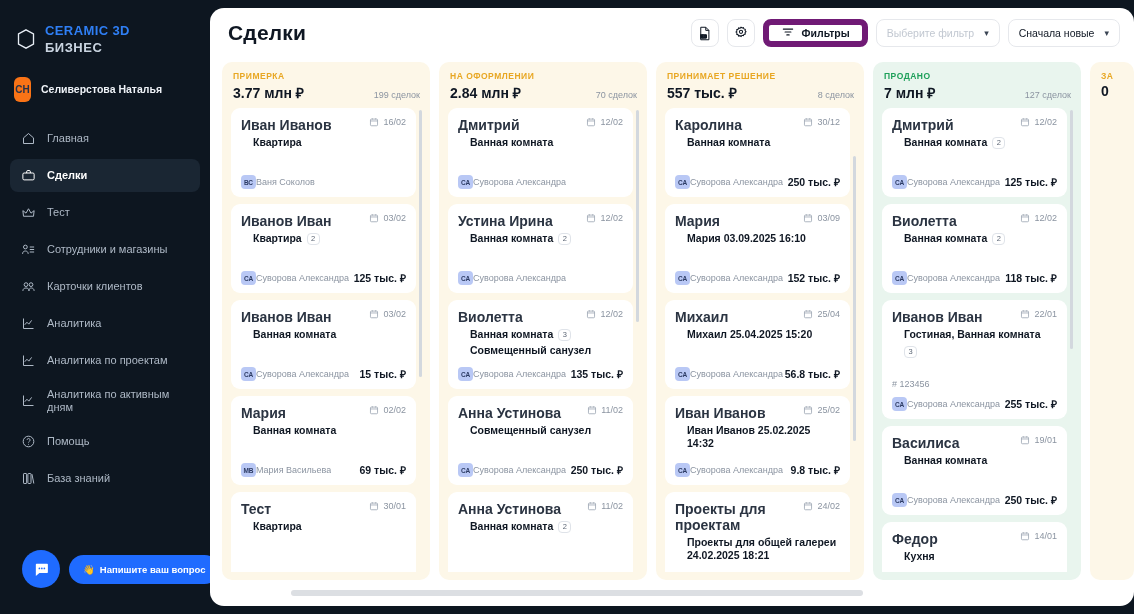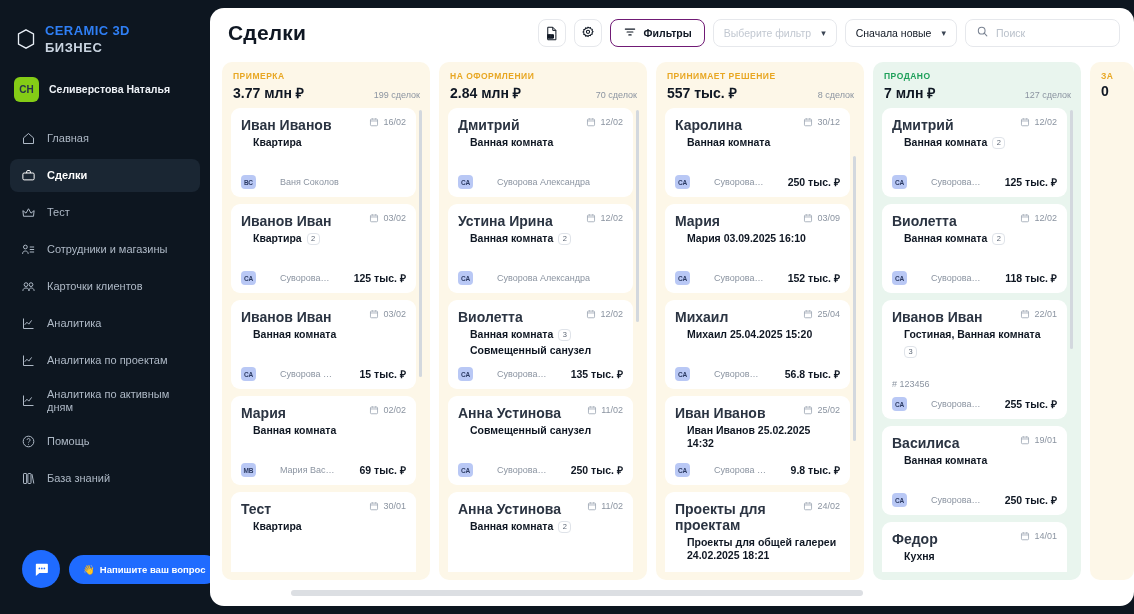--- a/index.html
+++ b/index.html
@@ -18,21 +18,21 @@
     padding: 18px 0 0 0; position: relative;
   }
   .brand { display: flex; align-items: center; gap: 9px; padding: 4px 0 0 16px; }
   .brand-logo { width: 20px; height: 22px; flex: 0 0 20px; }
   .brand-text { line-height: 1.05; }
   .brand-name { font-size: 13px; font-weight: bold; color: #2f7ff5; letter-spacing: .4px; }
   .brand-sub { font-size: 13px; font-weight: bold; color: #c9d4e0; letter-spacing: .5px; }
 
   .user { display: flex; align-items: center; gap: 10px; padding: 0 0 0 14px; margin-top: 21px; }
   .user-av {
-    width: 25px; height: 25px; border-radius: 6px; background: #84cc16; color: #26324a;
+    width: 17px; height: 25px; border-radius: 6px; background: #f97316; color: #26324a;
     font-size: 10px; font-weight: bold; display: flex; align-items: center; justify-content: center;
   }
   .user-name { font-size: 10.5px; font-weight: bold; color: #eef2f7; }
 
   .nav { margin-top: 20px; padding: 0 10px; }
   .nav-item {
     display: flex; align-items: center; gap: 11px;
     height: 33px; padding: 0 10px; border-radius: 8px;
     color: #aeb9c6; font-size: 11px; cursor: pointer; margin-bottom: 4px;
   }
@@ -60,21 +60,21 @@
   }
 
   .topbar { height: 50px; flex: 0 0 50px; display: flex; align-items: center; padding: 0 14px 0 18px; gap: 8px; }
   .page-title { font-size: 21px; font-weight: bold; color: #0f1723; letter-spacing: .2px; }
   .topbar-right { margin-left: auto; display: flex; align-items: center; gap: 8px; }
   .icon-btn {
     width: 28px; height: 28px; border: 1px solid #e6e8ec; border-radius: 8px; background: #fff;
     display: flex; align-items: center; justify-content: center; cursor: pointer;
   }
   .filters-btn {
-    height: 28px; border: 1px solid #701a75; border-radius: 8px; background: #fff;
+    height: 28px; border: 6px solid #701a75; border-radius: 8px; background: #fff;
     display: flex; align-items: center; gap: 7px; padding: 0 12px; cursor: pointer;
     font-size: 10.5px; font-weight: bold; color: #0f1723;
   }
   .select-box {
     height: 28px; border: 1px solid #e6e8ec; border-radius: 8px; background: #fff;
     display: flex; align-items: center; padding: 0 10px; gap: 10px; cursor: pointer;
     font-size: 10.5px; color: #0f1723; min-width: 108px; justify-content: flex-start;
   }
   .select-box.placeholder { color: #c2c8d1; }
   .select-box .chev { color: #3a4453; font-size: 9px; }
@@ -129,21 +129,21 @@
     font-size: 10.5px; font-weight: bold; color: #0f1723; margin-top: 3px; line-height: 1.25;
     display: flex; align-items: center; gap: 5px; flex-wrap: wrap; margin-left: 12px;
   }
   .card-title .txt { display: inline; }
   .cnt-badge {
     display: inline-flex; align-items: center; justify-content: center;
     min-width: 13px; height: 12px; padding: 0 3px; border: 1px solid #dfe3e9;
     border-radius: 4px; font-size: 7.5px; font-weight: normal; color: #5c6675;
   }
   .card-ref { font-size: 9px; color: #8b94a1; margin-top: 21px; }
-  .card-foot { margin-top: auto; display: flex; align-items: center; gap: 24px; padding-top: 8px; text-align: center; }
+  .card-foot { margin-top: auto; display: flex; align-items: center; gap: 0; padding-top: 8px; text-align: center; }
   .mini-av {
     width: 15px; height: 14px; border-radius: 4px; background: #b9c8f5; color: #2b3a63;
     font-size: 6.5px; font-weight: bold; display: flex; align-items: center; justify-content: center;
     flex: 0 0 auto;
   }
   .mgr-name { font-size: 9px; color: #8b94a1; white-space: nowrap; overflow: hidden; text-overflow: ellipsis; }
   .card-amt { margin-left: auto; font-size: 10.5px; font-weight: bold; color: #0f1723; white-space: nowrap; }
 
   .hscroll-area { flex: 0 0 26px; display: flex; align-items: center; justify-content: center; }
   .hscroll-track { width: 86%; height: 6px; background: transparent; border-radius: 3px; position: relative; }
@@ -326,29 +326,20 @@
           <div class="select-box placeholder">
             <span>Выберите фильтр</span>
             <span class="chev">▾</span>
           </div>
 
           <div class="select-box">
             <span>Сначала новые</span>
             <span class="chev">▾</span>
           </div>
 
-          <div class="search-box">
-            <span>
-              <svg viewBox="0 0 24 24" width="13" height="13" fill="none" stroke="#7b8493" stroke-width="2" stroke-linecap="round">
-                <circle cx="10.5" cy="10.5" r="6.2"></circle>
-                  <path d="M15.2 15.2L20 20"></path>
-              </svg>
-            </span>
-            <input class="search-input" type="text" placeholder="Поиск" style="">
-          </div>
         </div>
       </div>
 
       <div class="board" id="board">
           <div class="column amber">
             <div class="col-head">
               <div class="col-stage amber">ПРИМЕРКА</div>
               <div class="col-meta">
                 <span class="col-sum">3.77 млн ₽</span>
                 <span class="col-count">199 сделок</span>

